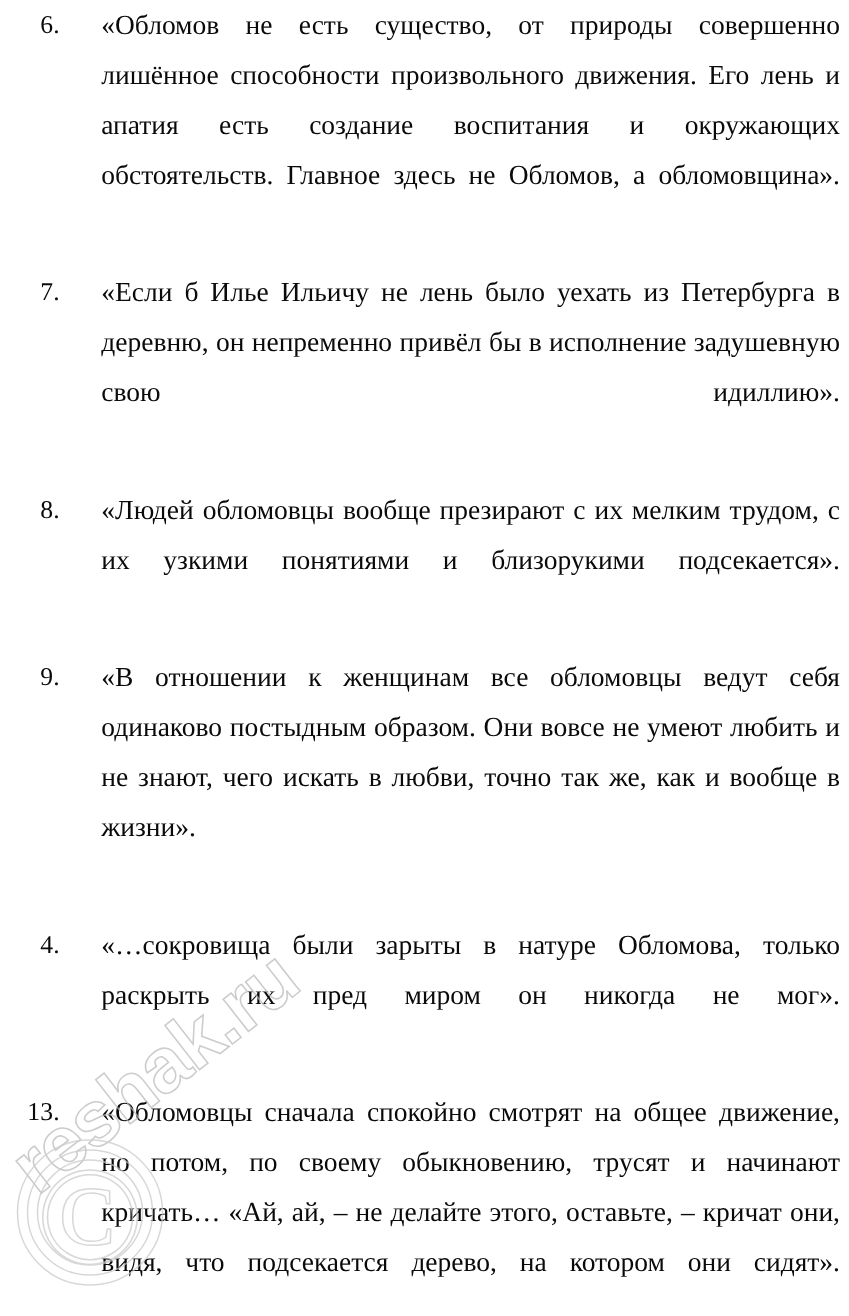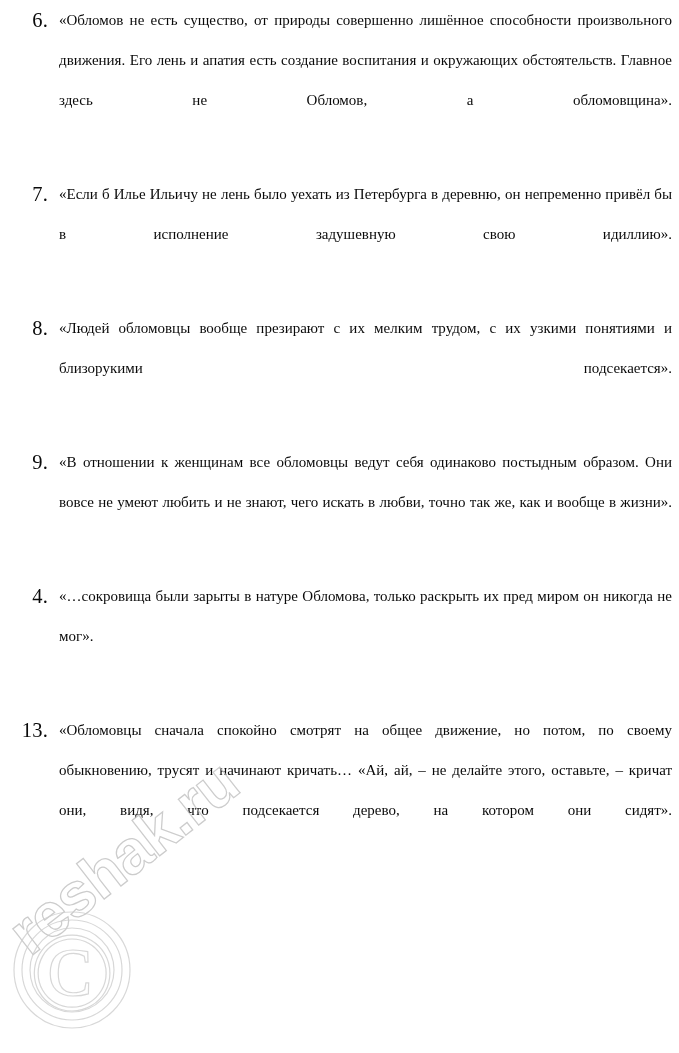--- a/index.html
+++ b/index.html
@@ -53,23 +53,23 @@
     width: 48px;
     text-align: right;
     font-size: 20.5px;
     line-height: 40px;
     letter-spacing: 0.2px;
     white-space: pre;
   }
 
   .q-text {
     display: block;
-    margin-left: 59px;
+    margin-left: 81px;
     margin-right: 7px;
-    font-size: 15px;
+    font-size: 22px;
     line-height: 40px;
     text-align: justify;
     text-justify: inter-word;
     hyphens: none;
     word-spacing: 0.1px;
   }
 
   
   .q-text::after {
     content: "";

